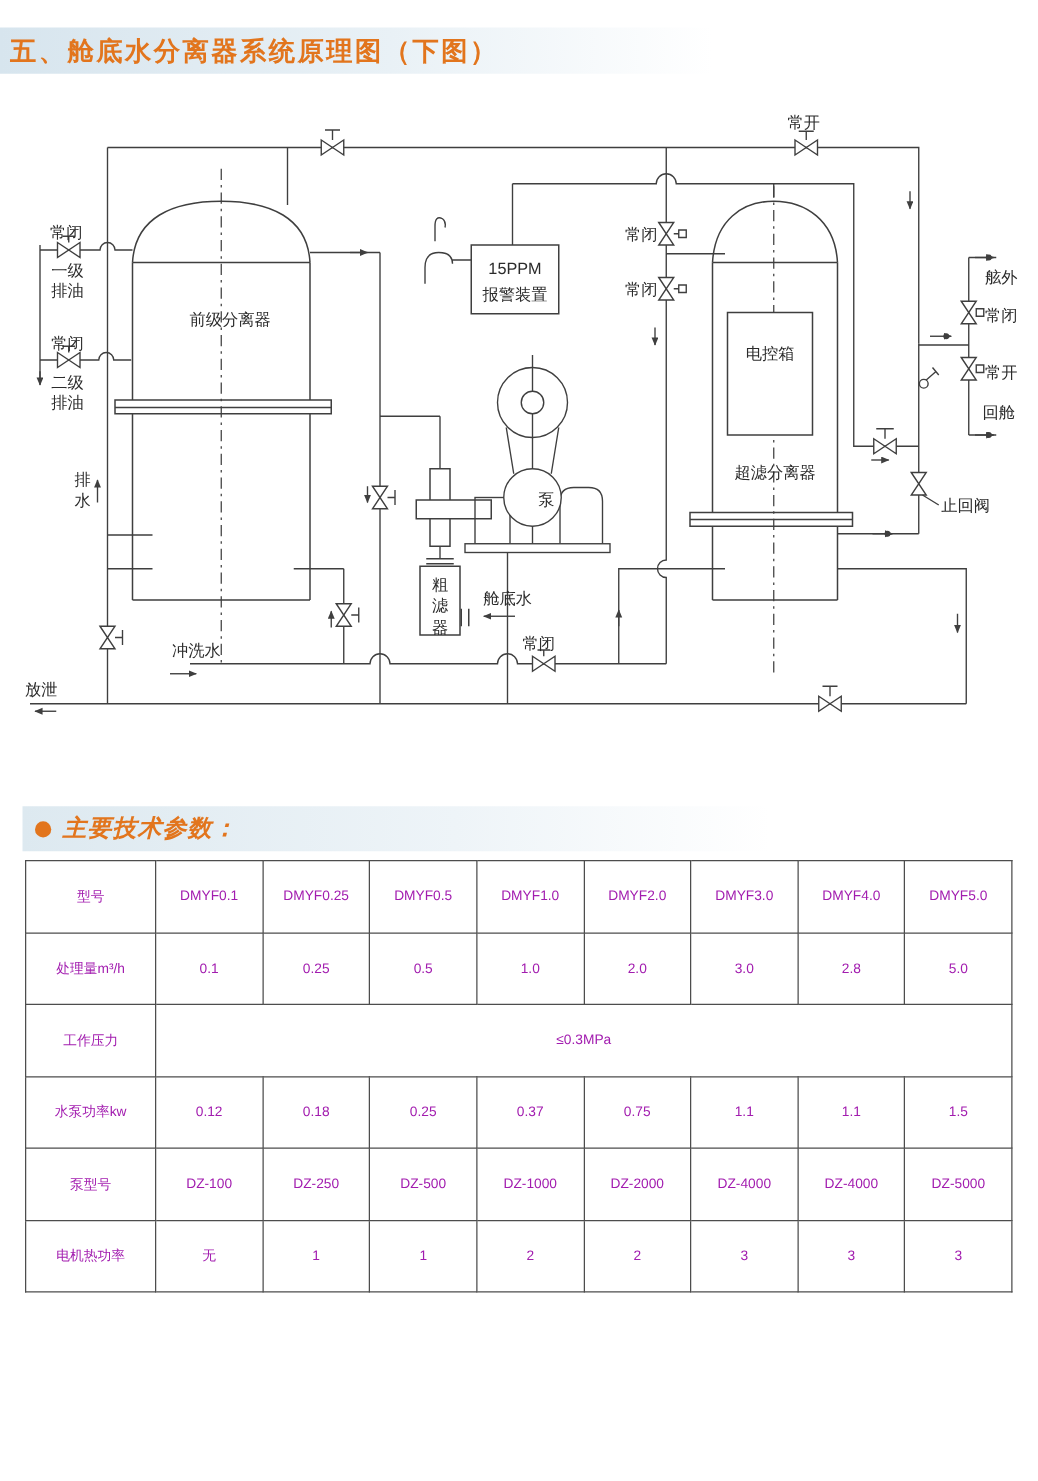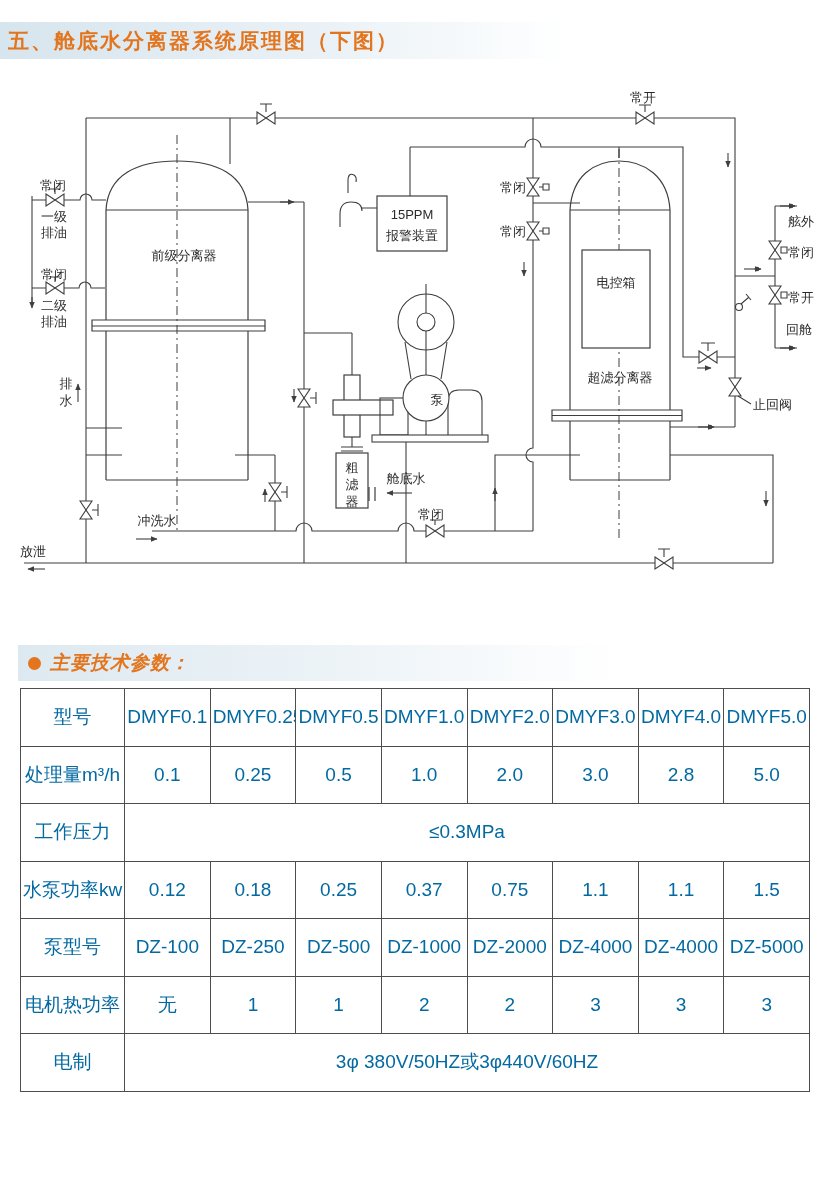--- a/index.html
+++ b/index.html
@@ -21,21 +21,21 @@
     display:flex; align-items:center; gap:9px; padding-left:10px; box-sizing:border-box;font-style:italic;
   }
   .params-dot { width:13px; height:13px; border-radius:50%; background:#e2751d; }
   .params-text { color:#e2751d; font-size:19px; font-weight:bold; letter-spacing:1px; }
   table.params {
     position:absolute; top:688px; left:20px; width:790px;
     border-collapse:collapse; table-layout:fixed;
   }
   table.params td {
     border:1.6px solid #4d4d4d; text-align:center; vertical-align:middle;
-    font-size:19px; color:#0369a1; height:56.5px; padding:0 2px;
+    font-size:11px; color:#a21caf; height:56.5px; padding:0 2px;
     overflow:hidden; white-space:nowrap;
   }
   table.params col.c0 { width:104px; }
 </style>
 </head>
 <body>
 
 <div class="diagram-wrap">
 <svg width="830" height="640" viewBox="0 0 830 640">
   <defs>
@@ -275,18 +275,14 @@
       <td>电机热功率</td>
       <td>无</td>
       <td>1</td>
       <td>1</td>
       <td>2</td>
       <td>2</td>
       <td>3</td>
       <td>3</td>
       <td>3</td>
     </tr>
-    <tr>
-      <td>电制</td>
-      <td colspan="8">3φ 380V/50HZ或3φ440V/60HZ</td>
-    </tr>
   </tbody>
 </table>
 
 </body></html>

